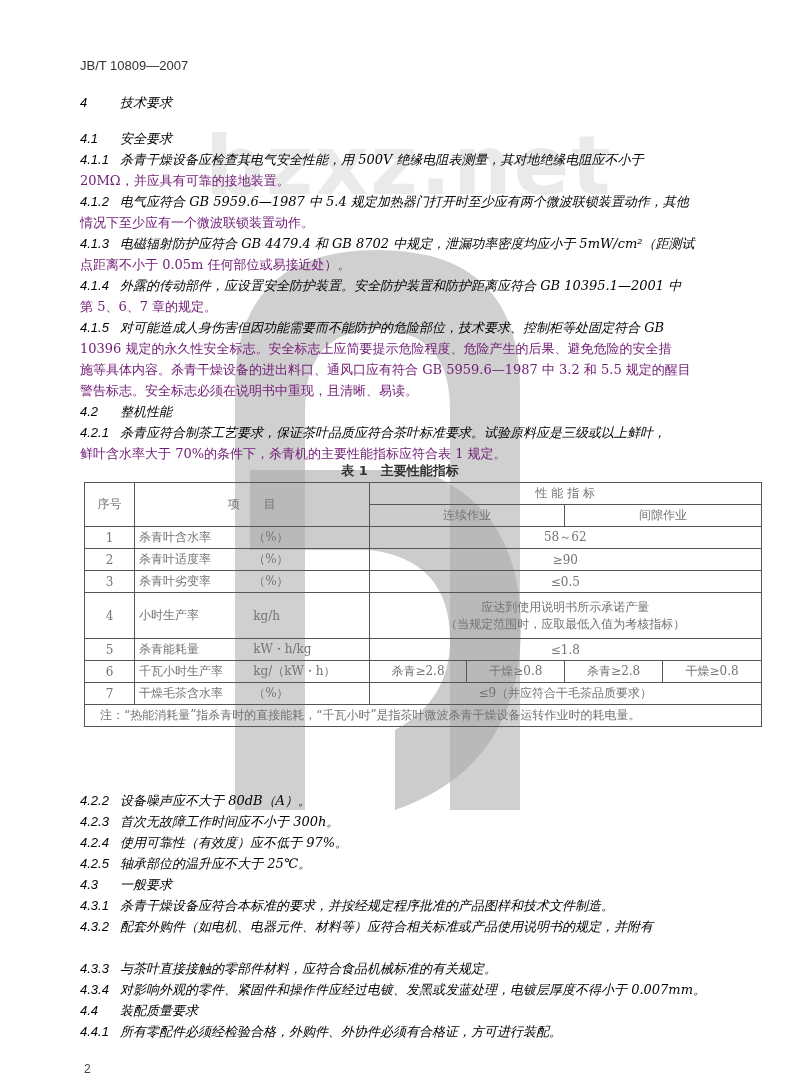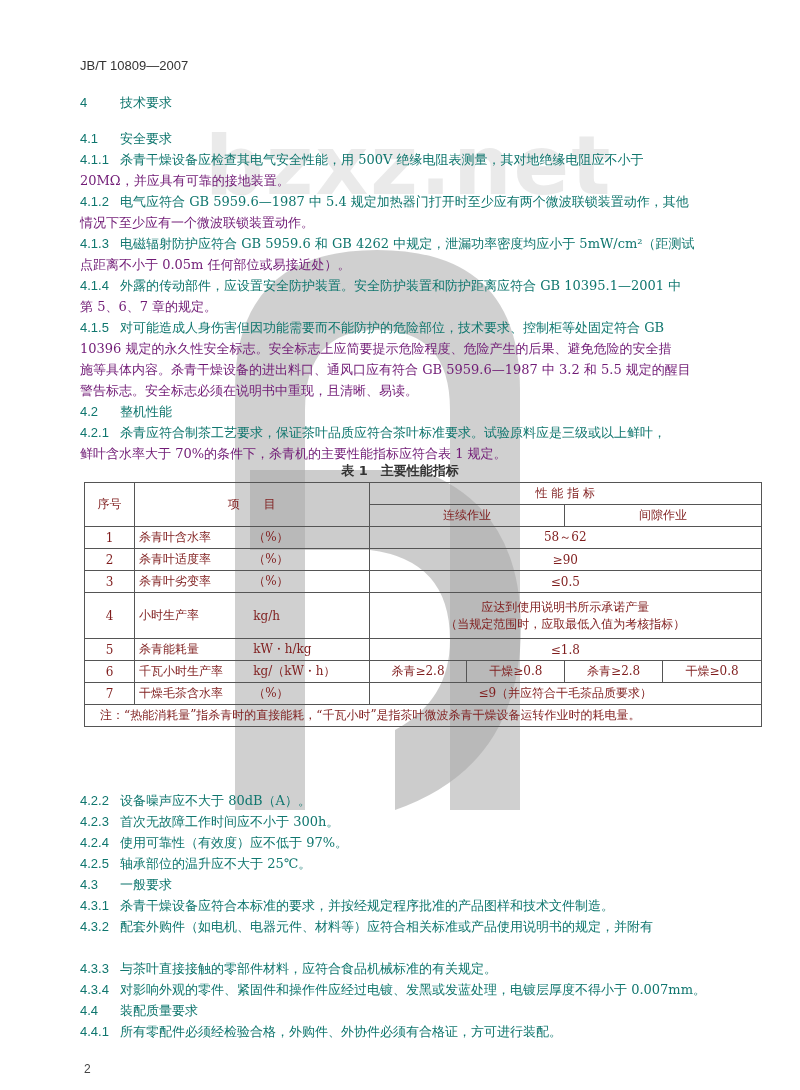--- a/index.html
+++ b/index.html
@@ -4,26 +4,26 @@
 <style>
   html, body { margin: 0; padding: 0; background: #ffffff; }
   body { width: 800px; height: 1090px; position: relative; overflow: hidden;
          font-family: "DejaVu Serif", "Liberation Serif", serif; color: #222; }
   .wm { position: absolute; pointer-events: none; z-index: 0; }
   .wm-text { left: 205px; top: 118px; font-family: "DejaVu Sans", sans-serif; font-weight: bold;
              font-size: 82px; color: rgba(180,180,180,0.28); letter-spacing: 2px; }
   .wm-arch { left: 235px; top: 250px; width: 285px; height: 560px; }
   .page { position: absolute; left: 0; top: 0; width: 800px; height: 764px; z-index: 1; }
   .hdr { position: absolute; left: 80px; top: 58px; font-family: "Liberation Sans", sans-serif; font-size: 13px; color: #333; }
-  .line { position: absolute; left: 80px; font-size: 13px; line-height: 22px; white-space: nowrap; color: #0f766e; }
+  .line { position: absolute; left: 80px; font-size: 13px; line-height: 22px; white-space: nowrap; color: #000000; font-style: italic; }
   .line .num { display: inline-block; min-width: 40px; font-family: "Liberation Sans", sans-serif; }
   .cont { position: absolute; left: 80px; font-size: 13px; line-height: 22px; white-space: nowrap; color: #701a75; }
   .tcap { position: absolute; left: 0; width: 800px; top: 462px; text-align: center; font-size: 13px; font-weight: bold; color: #333; font-family: "DejaVu Sans", sans-serif; }
   table.spec { position: absolute; left: 84px; top: 482px; width: 678px; border-collapse: collapse;
-               font-size: 12px; color: #7f1d1d; }
+               font-size: 12px; color: #737373; }
   table.spec td { border: 1px solid #555; padding: 0 4px; height: 21px; }
   table.spec td.c { text-align: center; }
   .pnum { position: absolute; left: 84px; top: 1024px; font-family: "Liberation Sans", sans-serif; font-size: 12px; color: #444; }
 </style>
 </head>
 <body>
 
 <div class="wm wm-text">bzxz.net</div>
 <svg class="wm wm-arch" viewBox="0 0 285 560">
   <path d="M0,560 L0,140 Q0,0 142,0 Q285,0 285,140 L285,560 L215,560 L215,160 Q215,80 142,80 Q70,80 70,160 L70,560 Z" fill="rgba(170,170,170,0.55)"></path>
@@ -47,21 +47,21 @@
     <span class="num">4.1.1</span><span>杀青干燥设备应检查其电气安全性能，用 500V 绝缘电阻表测量，其对地绝缘电阻应不小于</span>
   </div>
   <div class="cont" style="top:170px">20MΩ，并应具有可靠的接地装置。</div>
 
   <div class="line" style="top:191px">
     <span class="num">4.1.2</span><span>电气应符合 GB 5959.6—1987 中 5.4 规定加热器门打开时至少应有两个微波联锁装置动作，其他</span>
   </div>
   <div class="cont" style="top:212px">情况下至少应有一个微波联锁装置动作。</div>
 
   <div class="line" style="top:233px">
-    <span class="num">4.1.3</span><span>电磁辐射防护应符合 GB 5959.6 和 GB 4262 中规定，泄漏功率密度均应小于 5mW/cm²（距测试</span>
+    <span class="num">4.1.3</span><span>电磁辐射防护应符合 GB 4479.4 和 GB 8702 中规定，泄漏功率密度均应小于 5mW/cm²（距测试</span>
   </div>
   <div class="cont" style="top:254px">点距离不小于 0.05m 任何部位或易接近处）。</div>
 
   <div class="line" style="top:275px">
     <span class="num">4.1.4</span><span>外露的传动部件，应设置安全防护装置。安全防护装置和防护距离应符合 GB 10395.1—2001 中</span>
   </div>
   <div class="cont" style="top:296px">第 5、6、7 章的规定。</div>
 
   <div class="line" style="top:317px">
     <span class="num">4.1.5</span><span>对可能造成人身伤害但因功能需要而不能防护的危险部位，技术要求、控制柜等处固定符合 GB</span>

